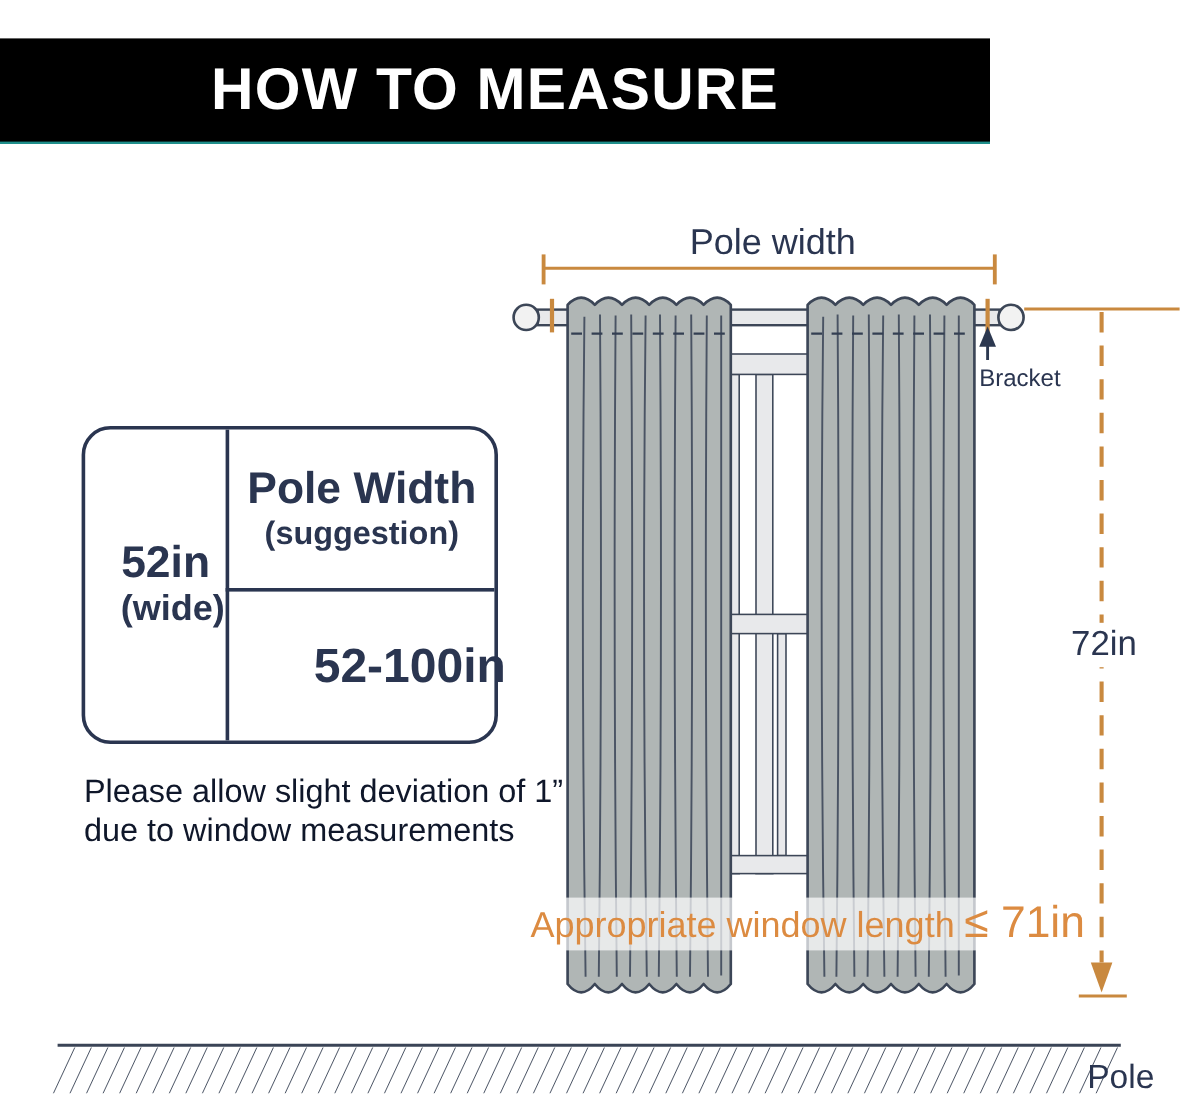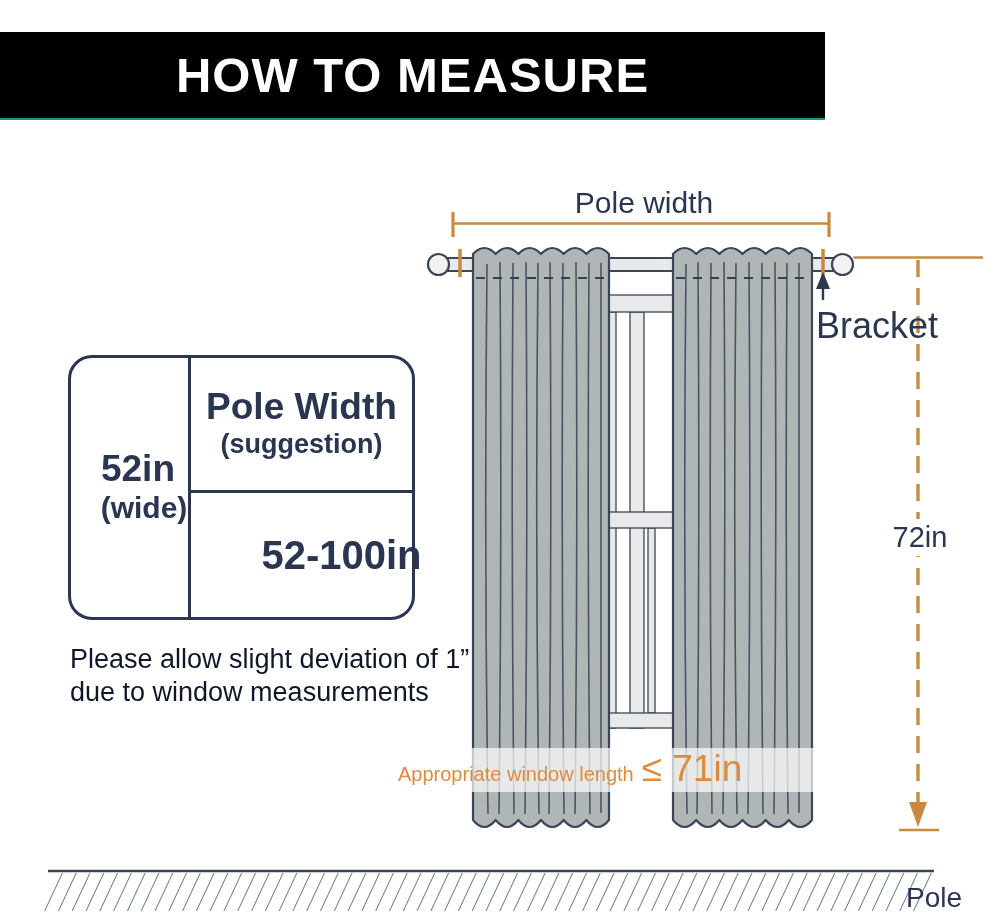--- a/index.html
+++ b/index.html
@@ -18,21 +18,21 @@
     border-bottom:2px solid #1f8f8b;
     display:flex;align-items:center;justify-content:center;margin-top:24px;
   }
   .header-title{
     color:#ffffff;font-size:49px;font-weight:bold;letter-spacing:1px;
     text-shadow:0 1px 1px rgba(0,0,0,0.15);
   }
   
   .lbl{position:absolute;color:#2a3550;white-space:nowrap;}
   .pole-width-lbl{left:524px;top:186px;width:240px;text-align:center;font-size:30px;}
-  .bracket-lbl{left:816px;top:305px;font-size:36px;}
+  .bracket-lbl{left:816px;top:305px;font-size:20px;}
   .height-lbl{
     left:883px;top:519px;width:74px;text-align:center;font-size:29px;
     background:#ffffff;padding:2px 0;
   }
   .floor-lbl{left:906px;top:882px;font-size:28px;}
   
   .size-table{
     position:absolute;left:68px;top:355px;width:347px;height:265px;
     border:3px solid #2a3550;border-radius:24px;background:#ffffff;
     box-sizing:border-box;
@@ -58,21 +58,21 @@
   
   .len-band{
     position:absolute;left:394px;top:748px;width:488px;height:44px;
     background:rgba(255,255,255,0.70);
   }
   .len-note{
     position:absolute;left:398px;top:748px;width:486px;
     display:flex;align-items:baseline;gap:8px;
     color:#dc8b41;white-space:nowrap;
   }
-  .len-note .prefix{font-size:20px;}
+  .len-note .prefix{font-size:30px;margin-left:44px;}
   .len-note .value{font-size:37px;}
   svg{position:absolute;left:0;top:0;}
 </style>
 </head>
 <body>
 
 <div class="page">
 
   <div class="header-band">
     <div class="header-title">HOW TO MEASURE</div>

